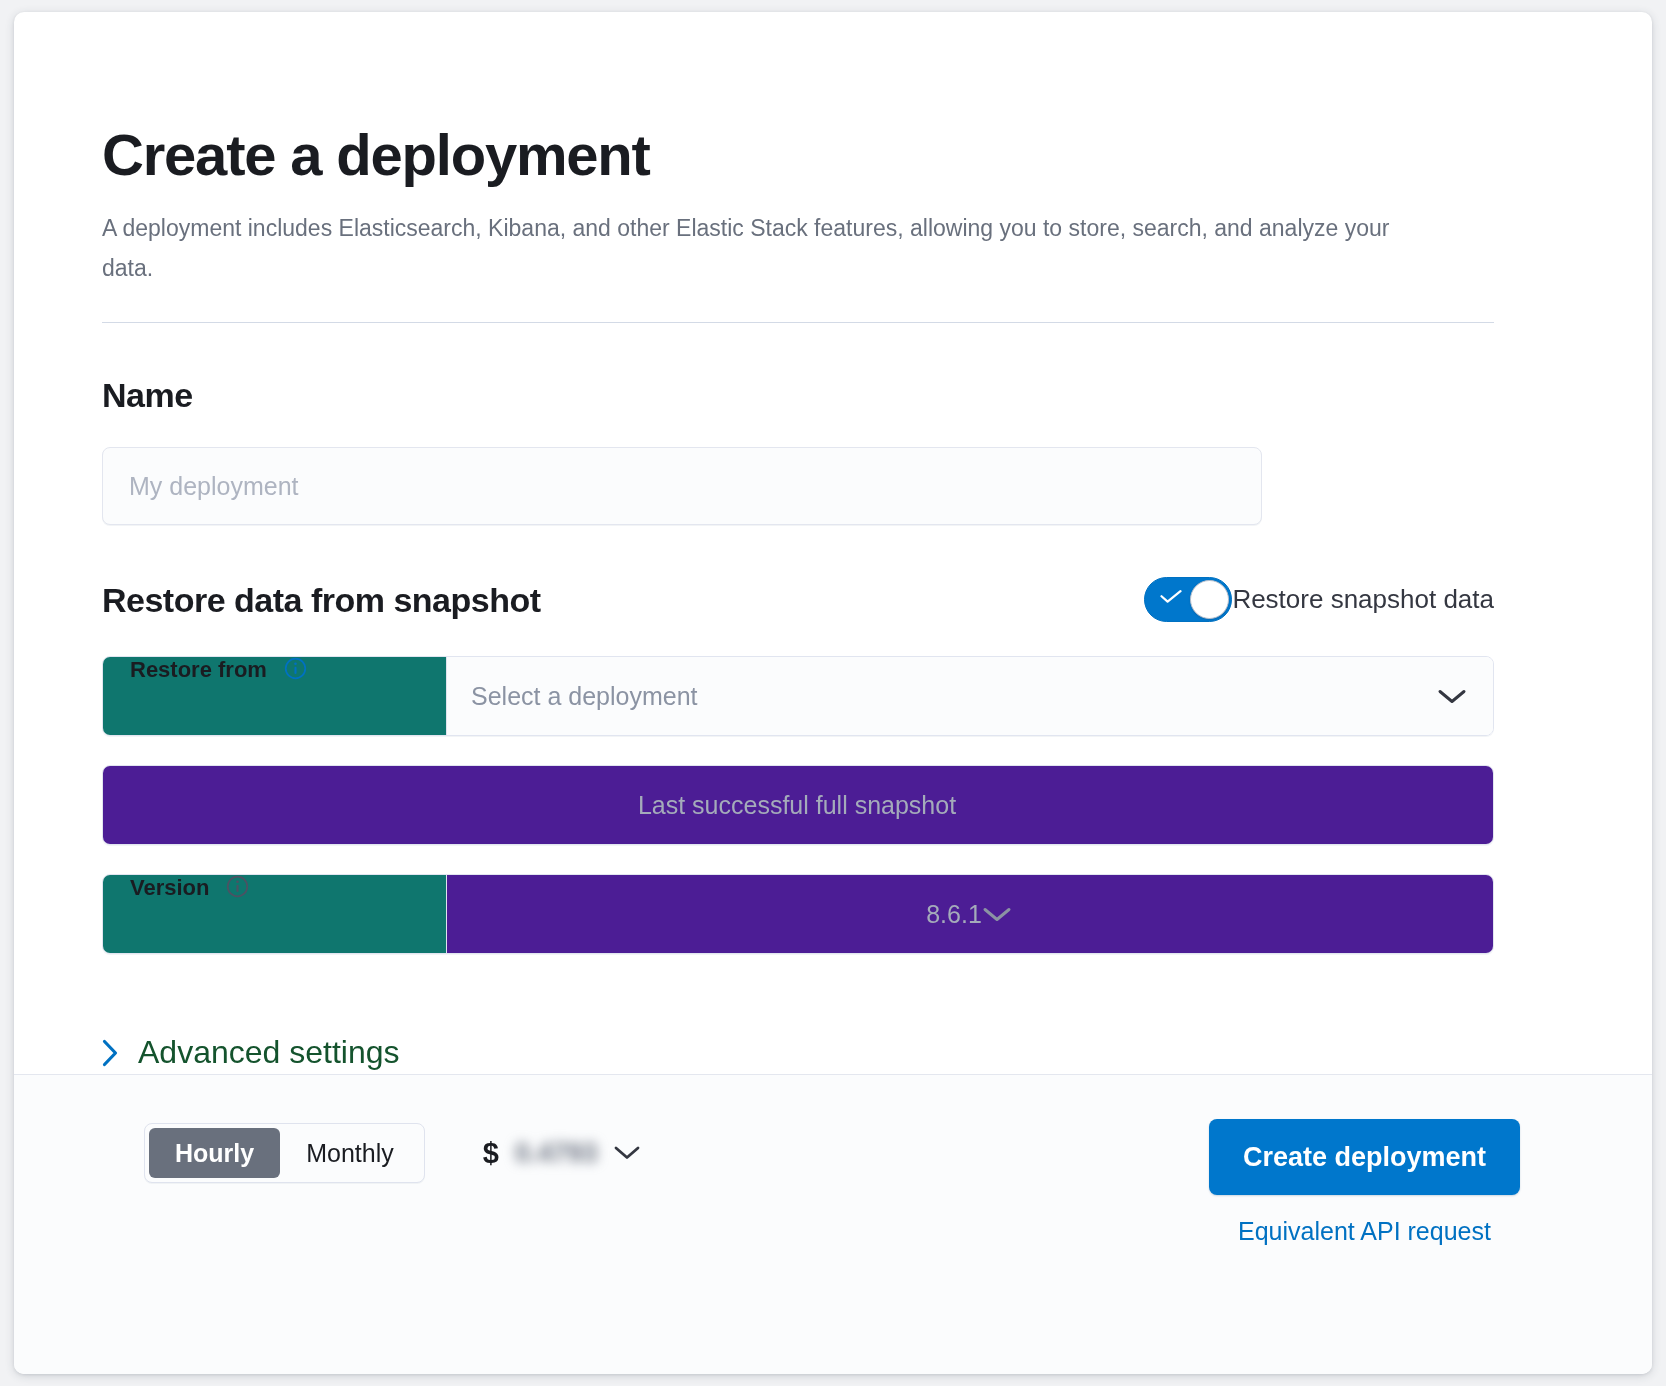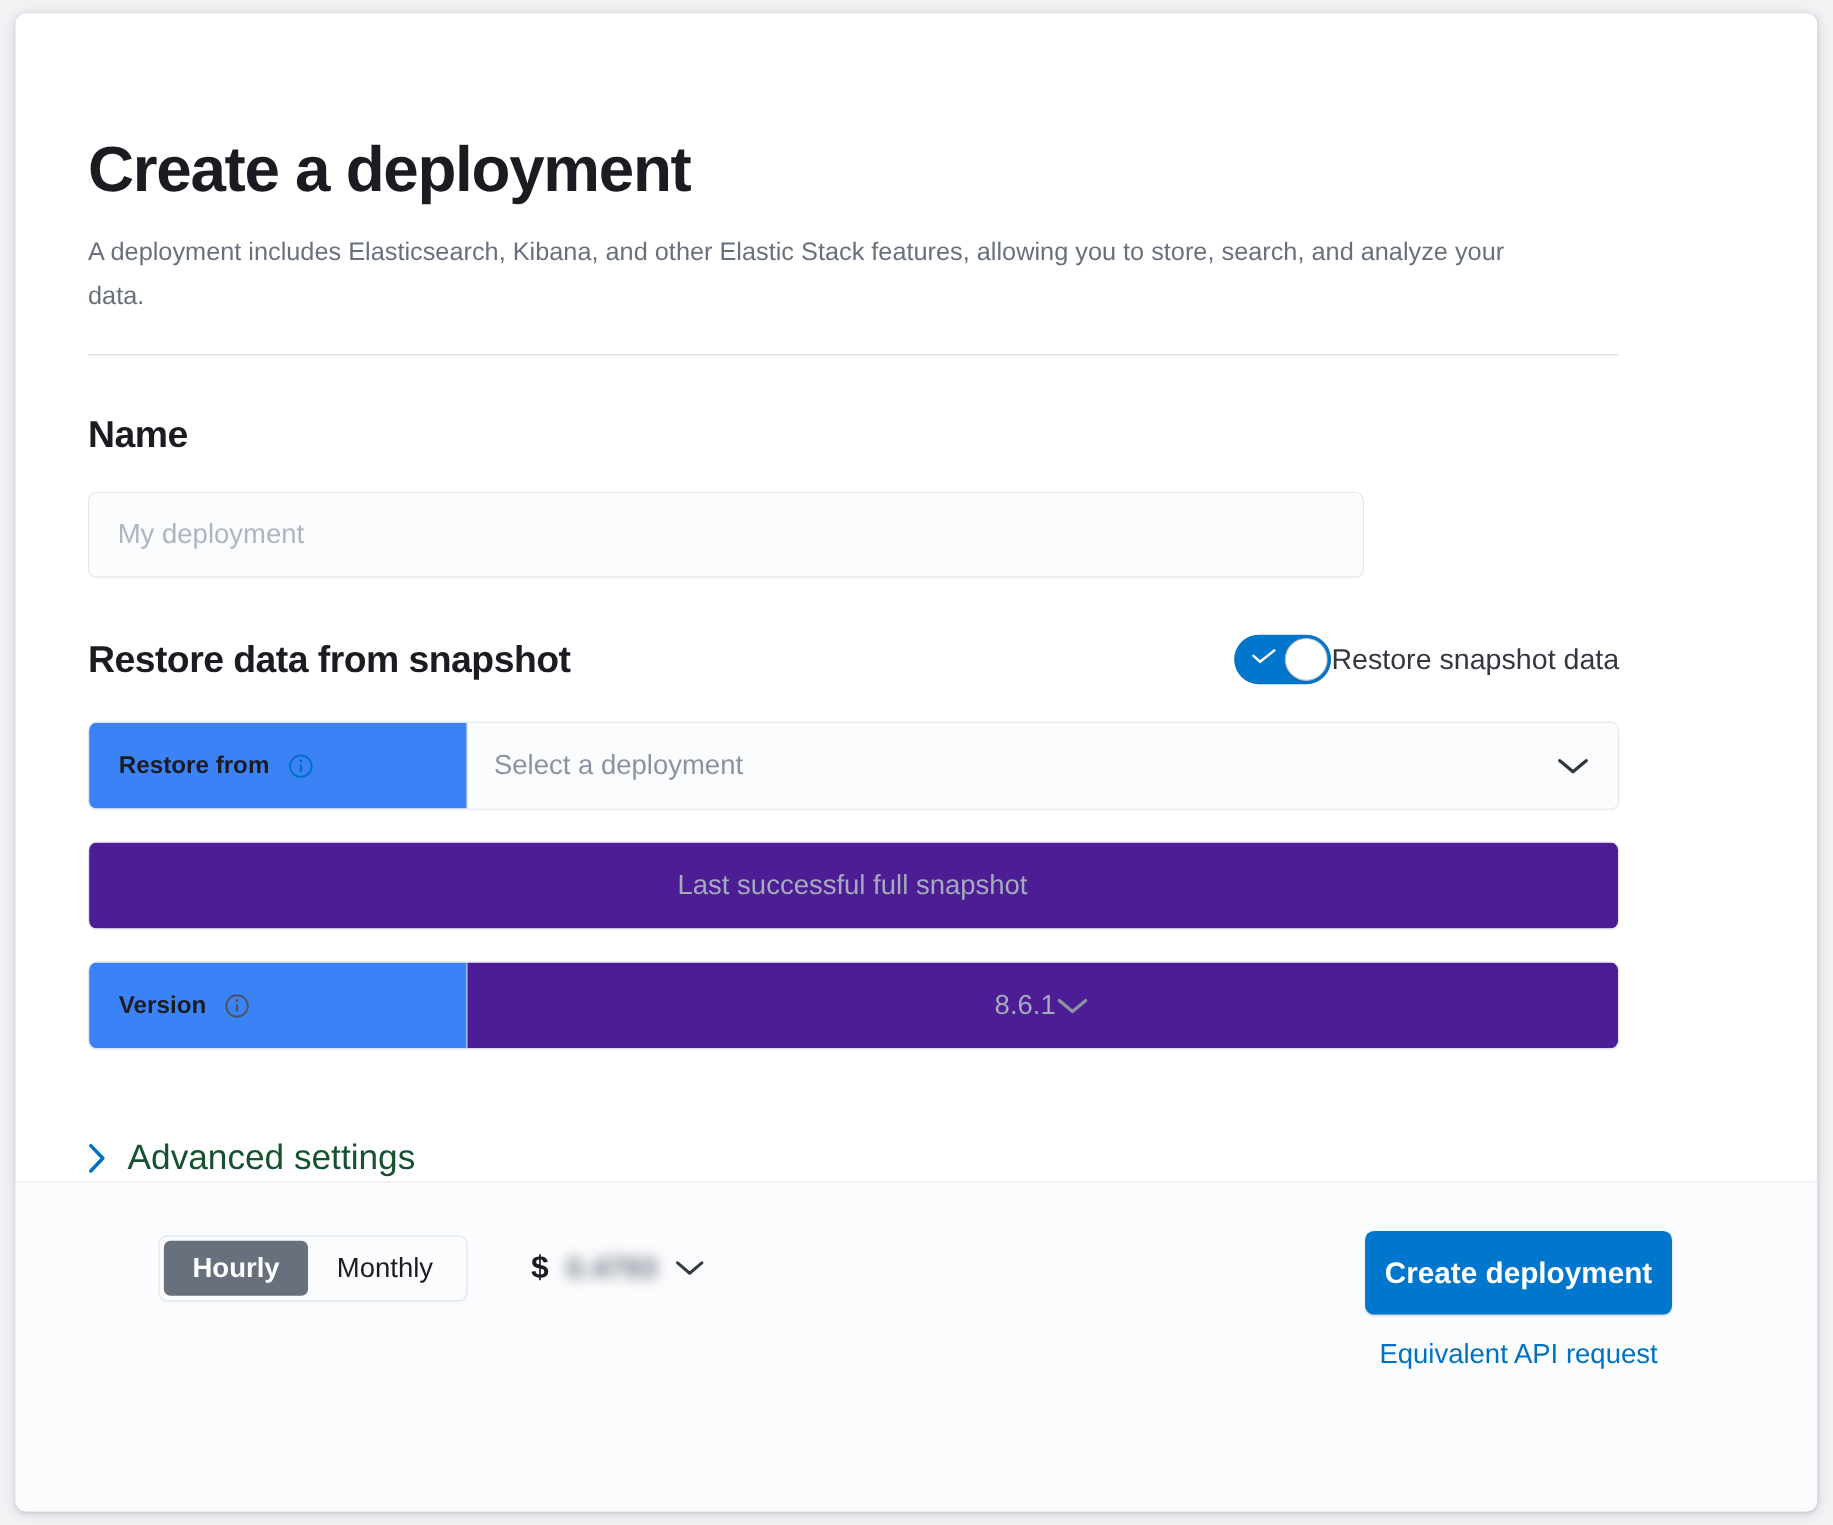--- a/index.html
+++ b/index.html
@@ -27,21 +27,21 @@
     display: flex;
     flex-direction: column;
   }
   .body-scroll {
     flex: 1 1 auto;
     padding: 112px 0 0 0;
     overflow: hidden;
   }
   .inner {
     width: 1392px;
-    margin-left: 66px;
+    margin-left: 88px;
   }
 
   
   h1.title {
     margin: 0;
     font-size: 58px;
     line-height: 62px;
     letter-spacing: -1.2px;
     font-weight: 700;
     color: #1a1c21;
@@ -140,23 +140,22 @@
     align-items: stretch;
     border-radius: 8px;
     overflow: hidden;
     border: 1px solid #e1e5f0;
     box-shadow: 0 1px 0 rgba(152,162,179,0.12);
   }
   .form-row.first { margin-top: 34px; }
   .row-label {
     flex: 0 0 auto;
     width: 344px;
-    background: #3b82f6;
-    display: flex;
-    align-items: center;
+    background: #0f766e;
+    display: flex;
     gap: 17px;
     padding-left: 27px;
     border-right: 1px solid #dfe3ee;
   }
   .row-label .lbl {
     font-size: 22px;
     font-weight: 700;
     color: #1a1c21;
   }
   .info-icon { width: 23px; height: 23px; display: block; flex: 0 0 auto; }
@@ -260,21 +259,21 @@
     flex-direction: column;
     align-items: center;
   }
   .primary-btn {
     background: #0077cc;
     color: #ffffff;
     font-size: 27px;
     font-weight: 700;
     border: none;
     border-radius: 8px;
-    padding: 0 18px;
+    padding: 0 34px;
     height: 76px;
     display: flex;
     align-items: center;
     justify-content: center;
     cursor: pointer;
     box-shadow: 0 1px 2px rgba(0,60,110,0.20);
     font-family: "Liberation Sans", sans-serif;
     white-space: nowrap;
   }
   .api-link {

